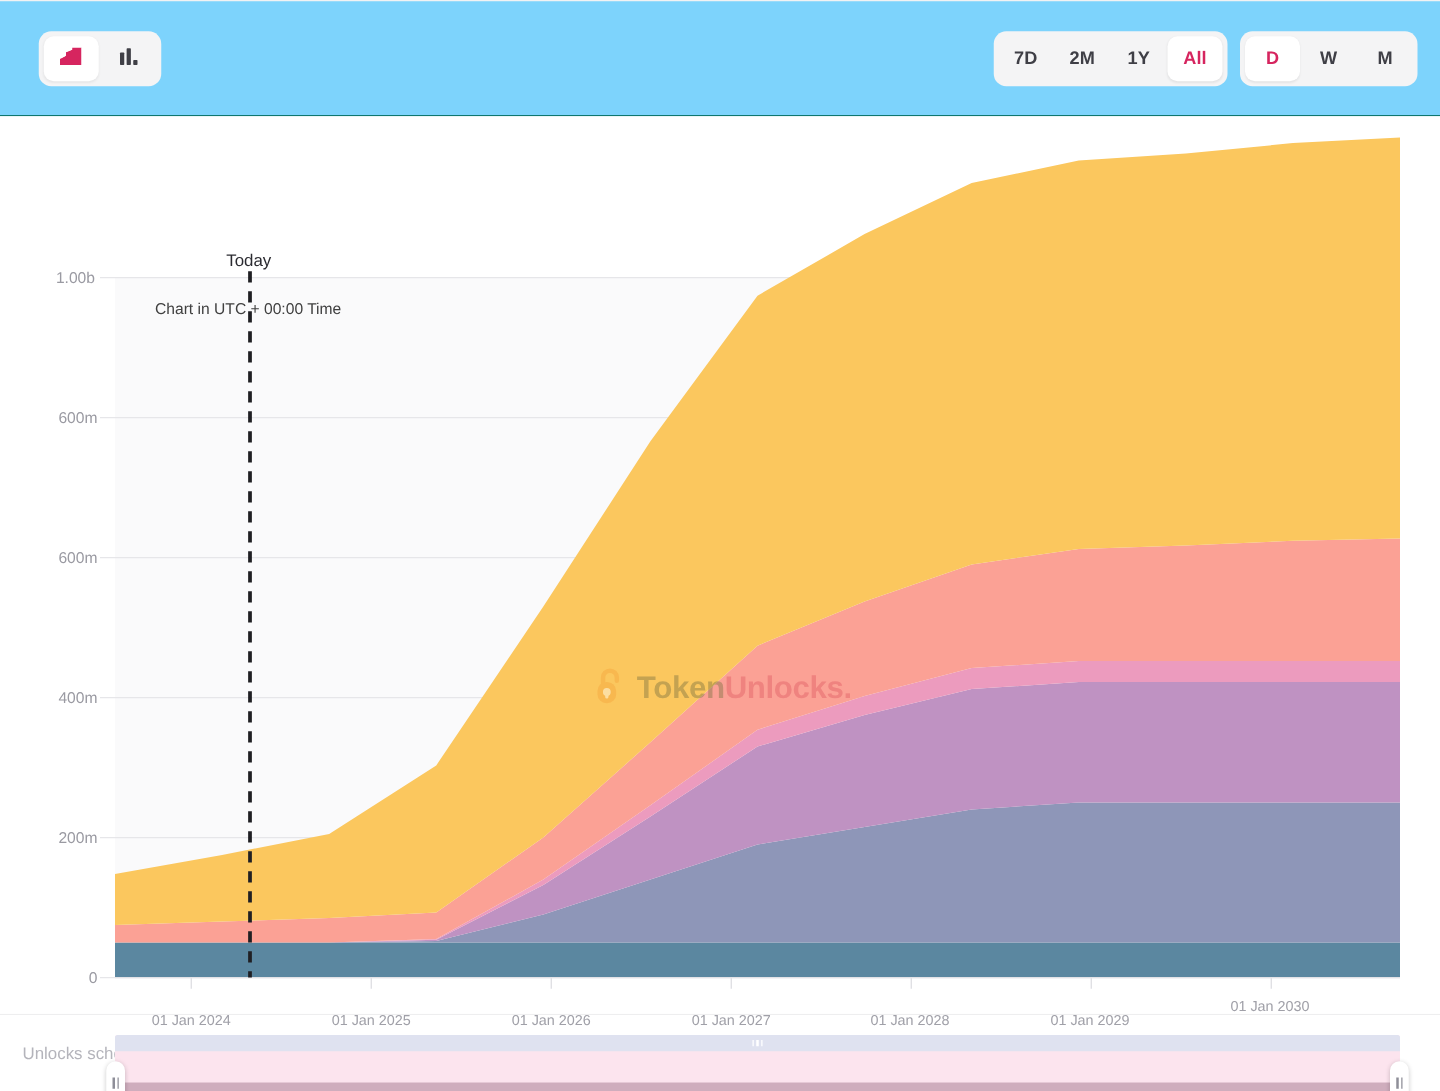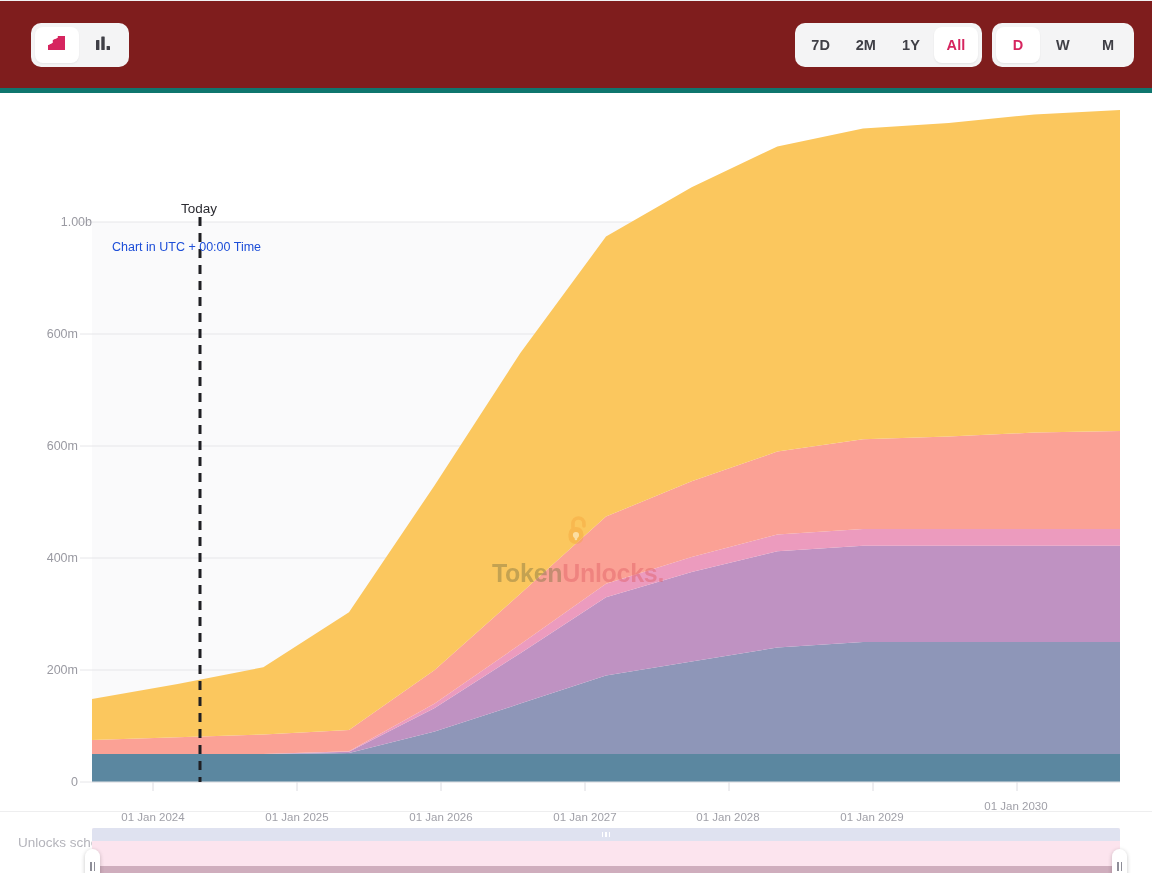--- a/index.html
+++ b/index.html
@@ -23,27 +23,27 @@
     box-sizing: border-box;
     display: flex;
     flex-direction: column;
   }
 
   
   .toolbar {
     height: 93px;
     min-height: 93px;
     box-sizing: border-box;
-    border-bottom: 5px solid #0f766e;
+    border-bottom: 1px solid #0f766e;
     border-top: 1px solid #f2f2f3;
     display: flex;
     align-items: center;
     justify-content: space-between;
     padding: 0 18px 0 31px;
-    background: #7f1d1d;
+    background: #7dd3fc;
   }
 
   .chart-type-group {
     display: flex;
     align-items: center;
     background: #f4f4f5;
     border-radius: 10px;
     padding: 4px;
     gap: 2px;
   }
@@ -127,33 +127,33 @@
   .today-label {
     position: absolute;
     font-size: 13.5px;
     color: #2b2b31;
     transform: translateX(-50%);
     white-space: nowrap;
   }
   .utc-note {
     position: absolute;
     font-size: 12.5px;
-    color: #1d4ed8;
-    white-space: nowrap;
+    color: #404040;
+    white-space: nowrap;
+    margin-left: 12px;
   }
 
   .watermark {
     position: absolute;
     display: flex;
     align-items: center;
     gap: 9px;
     opacity: 0.42;
     pointer-events: none;
     transform: translate(-50%, -50%);
-    flex-direction: column;
   }
   .wm-text {
     font-size: 25px;
     font-weight: 700;
     letter-spacing: -0.3px;
     font-family: "Liberation Sans", sans-serif;
   }
   .wm-a { color: #7a7040; }
   .wm-b { color: #e05a63; }
 
@@ -332,21 +332,21 @@
           <path d="M 92 661 L 177.66666666666666 661 L 263.3333333333333 661 L 349 661 L 434.66666666666663 661 L 520.3333333333334 661 L 606 661 L 691.6666666666667 661 L 777.3333333333333 661 L 863 661 L 948.6666666666667 661 L 1034.3333333333333 661 L 1120 661 L 1120 689 L 1034.3333333333333 689 L 948.6666666666667 689 L 863 689 L 777.3333333333333 689 L 691.6666666666667 689 L 606 689 L 520.3333333333334 689 L 434.66666666666663 689 L 349 689 L 263.3333333333333 689 L 177.66666666666666 689 L 92 689 Z" fill="#5B87A0"></path>
           <path d="M 92 661 L 177.66666666666666 661 L 263.3333333333333 661 L 349 659.88 L 434.66666666666663 638.6 L 520.3333333333334 610.6 L 606 582.6 L 691.6666666666667 568.6 L 777.3333333333333 554.6 L 863 549 L 948.6666666666667 549 L 1034.3333333333333 549 L 1120 549 L 1120 661 L 1034.3333333333333 661 L 948.6666666666667 661 L 863 661 L 777.3333333333333 661 L 691.6666666666667 661 L 606 661 L 520.3333333333334 661 L 434.66666666666663 661 L 349 661 L 263.3333333333333 661 L 177.66666666666666 661 L 92 661 Z" fill="#8E96B8"></path>
           <path d="M 92 661 L 177.66666666666666 661 L 263.3333333333333 661 L 349 658.76 L 434.66666666666663 615.08 L 520.3333333333334 560.2 L 606 504.2 L 691.6666666666667 479 L 777.3333333333333 458.28 L 863 452.68 L 948.6666666666667 452.68 L 1034.3333333333333 452.68 L 1120 452.68 L 1120 549 L 1034.3333333333333 549 L 948.6666666666667 549 L 863 549 L 777.3333333333333 554.6 L 691.6666666666667 568.6 L 606 582.6 L 520.3333333333334 610.6 L 434.66666666666663 638.6 L 349 659.88 L 263.3333333333333 661 L 177.66666666666666 661 L 92 661 Z" fill="#BF92C2"></path>
           <path d="M 92 661 L 177.66666666666666 661 L 263.3333333333333 661 L 349 658.2 L 434.66666666666663 610.6 L 520.3333333333334 551.24 L 606 490.76 L 691.6666666666667 463.88 L 777.3333333333333 441.48 L 863 435.88 L 948.6666666666667 435.88 L 1034.3333333333333 435.88 L 1120 435.88 L 1120 452.68 L 1034.3333333333333 452.68 L 948.6666666666667 452.68 L 863 452.68 L 777.3333333333333 458.28 L 691.6666666666667 479 L 606 504.2 L 520.3333333333334 560.2 L 434.66666666666663 615.08 L 349 658.76 L 263.3333333333333 661 L 177.66666666666666 661 L 92 661 Z" fill="#EC9BBE"></path>
           <path d="M 92 647 L 177.66666666666666 644.2 L 263.3333333333333 641.4 L 349 636.92 L 434.66666666666663 577 L 520.3333333333334 500.84 L 606 423.56 L 691.6666666666667 388.28 L 777.3333333333333 358.6 L 863 346.28000000000003 L 948.6666666666667 343.48 L 1034.3333333333333 339.56 L 1120 337.88 L 1120 435.88 L 1034.3333333333333 435.88 L 948.6666666666667 435.88 L 863 435.88 L 777.3333333333333 441.48 L 691.6666666666667 463.88 L 606 490.76 L 520.3333333333334 551.24 L 434.66666666666663 610.6 L 349 658.2 L 263.3333333333333 661 L 177.66666666666666 661 L 92 661 Z" fill="#FBA195"></path>
           <path d="M 92 606.12 L 177.66666666666666 591 L 263.3333333333333 574.2 L 349 519.3199999999999 L 434.66666666666663 392.2 L 520.3333333333334 260.03999999999996 L 606 143.56000000000006 L 691.6666666666667 94.27999999999997 L 777.3333333333333 53.39999999999998 L 863 35.48000000000002 L 948.6666666666667 29.879999999999995 L 1034.3333333333333 21.480000000000018 L 1120 17 L 1120 337.88 L 1034.3333333333333 339.56 L 948.6666666666667 343.48 L 863 346.28000000000003 L 777.3333333333333 358.6 L 691.6666666666667 388.28 L 606 423.56 L 520.3333333333334 500.84 L 434.66666666666663 577 L 349 636.92 L 263.3333333333333 641.4 L 177.66666666666666 644.2 L 92 647 Z" fill="#FBC75E"></path>
           <line x1="92" y1="689" x2="1120" y2="689" stroke="#e2e2e6" stroke-width="1"></line>
           <line x1="200" y1="124" x2="200" y2="689" stroke="#1f1f23" stroke-width="3" stroke-dasharray="9 7"></line>
         </svg>
 
-      <div class="axis-label y-label" style="left:28px;top:129px;">1.00b</div>
+      <div class="axis-label y-label" style="left:12px;top:129px;">1.00b</div>
       <div class="axis-label y-label" style="left:14px;top:241px;">600m</div>
       <div class="axis-label y-label" style="left:14px;top:353px;">600m</div>
       <div class="axis-label y-label" style="left:14px;top:465px;">400m</div>
       <div class="axis-label y-label" style="left:14px;top:577px;">200m</div>
       <div class="axis-label y-label" style="left:14px;top:689px;">0</div>
 
       <div class="axis-label x-label" style="left:153px;top:718px;">01 Jan 2024</div>
       <div class="axis-label x-label" style="left:297px;top:718px;">01 Jan 2025</div>
       <div class="axis-label x-label" style="left:441px;top:718px;">01 Jan 2026</div>
       <div class="axis-label x-label" style="left:585px;top:718px;">01 Jan 2027</div>

